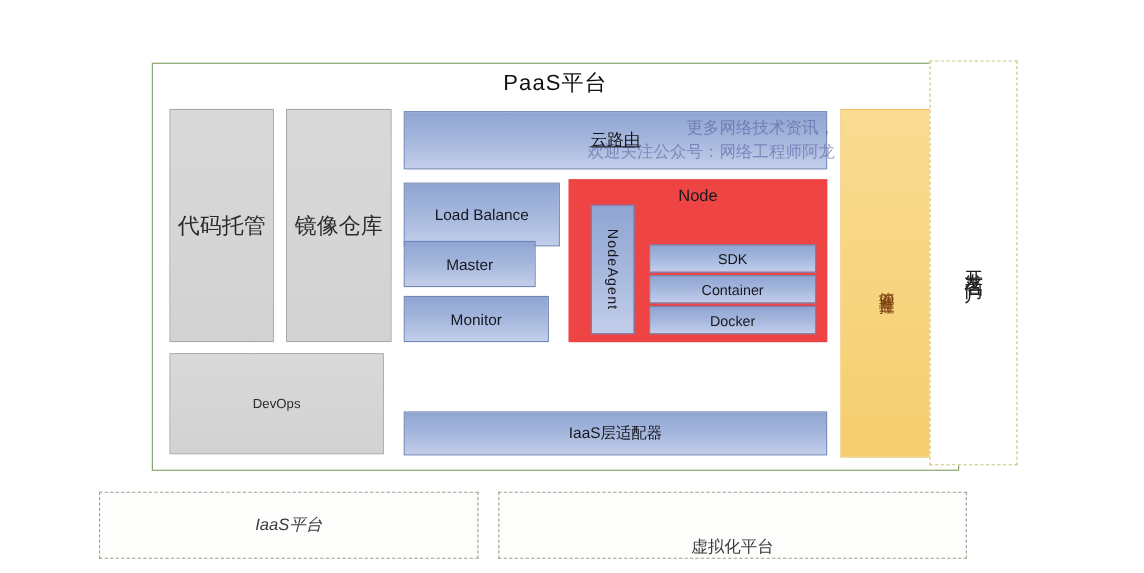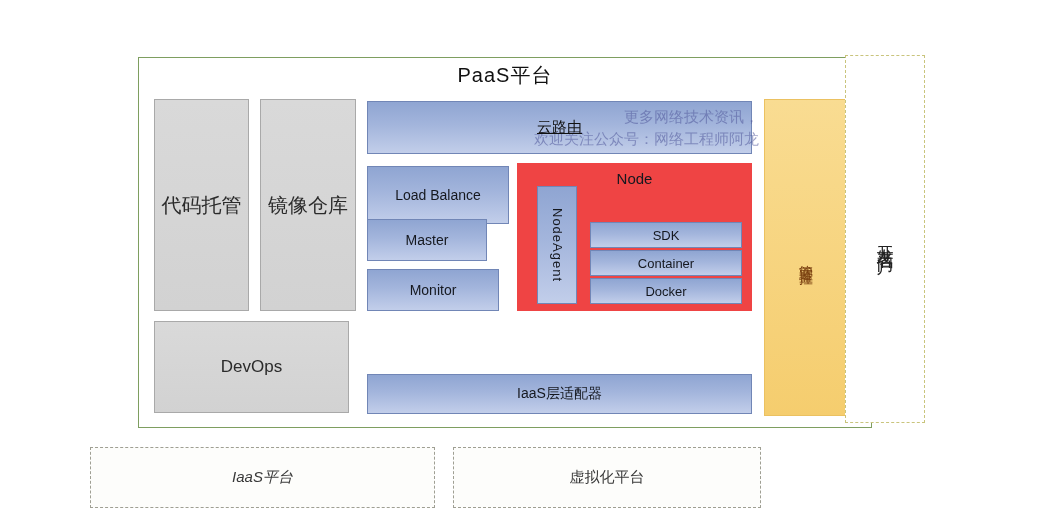--- a/index.html
+++ b/index.html
@@ -65,21 +65,21 @@
     writing-mode:vertical-rl;text-orientation:mixed;
     font-size:13px;letter-spacing:1px;color:#15181f;
   }
   .stack-box{left:70px;width:152px;height:26px;font-size:13px;}
   .stack-0{top:28px;} .stack-1{top:56px;} .stack-2{top:84px;} .stack-3{top:112px;}
   .mgmt-monitor{left:625px;top:41px;width:85px;height:317px;}
   .mgmt-monitor span{
     writing-mode:vertical-rl;text-orientation:upright;
     font-size:14px;color:#7A4010;letter-spacing:2px;
   }
-  .devops{left:15px;top:263px;width:195px;height:92px;font-size:17px;}
+  .devops{left:15px;top:263px;width:195px;height:92px;font-size:12px;}
   .basic-services{left:228px;top:263px;width:385px;height:45px;font-size:15px;}
   .iaas-adapter{left:228px;top:316px;width:385px;height:40px;font-size:14px;}
 
   
   .watermark{
     position:absolute;left:8px;top:4px;width:100%;
     font-size:15px;line-height:22px;
     color:rgba(80,87,155,0.55);
     pointer-events:none;text-align:right;
   }
@@ -89,21 +89,21 @@
     font-size:15px;color:#111;text-decoration:underline;
   }
 
   
   .developer-portal{left:845px;top:55px;width:80px;height:368px;}
   .developer-portal span{
     writing-mode:vertical-rl;text-orientation:upright;
     font-size:17px;color:#222;letter-spacing:3px;
   }
   .iaas-platform{left:90px;top:447px;width:345px;height:61px;font-style:italic;}
-  .virt-platform{left:453px;top:447px;width:308px;height:61px;}
+  .virt-platform{left:453px;top:447px;width:426px;height:61px;align-items:flex-end;}
 </style>
 </head>
 <body>
 
 <div class="canvas">
 
   <div class="abs paas-container">
 
     <div class="abs paas-title center">PaaS平台</div>
 

